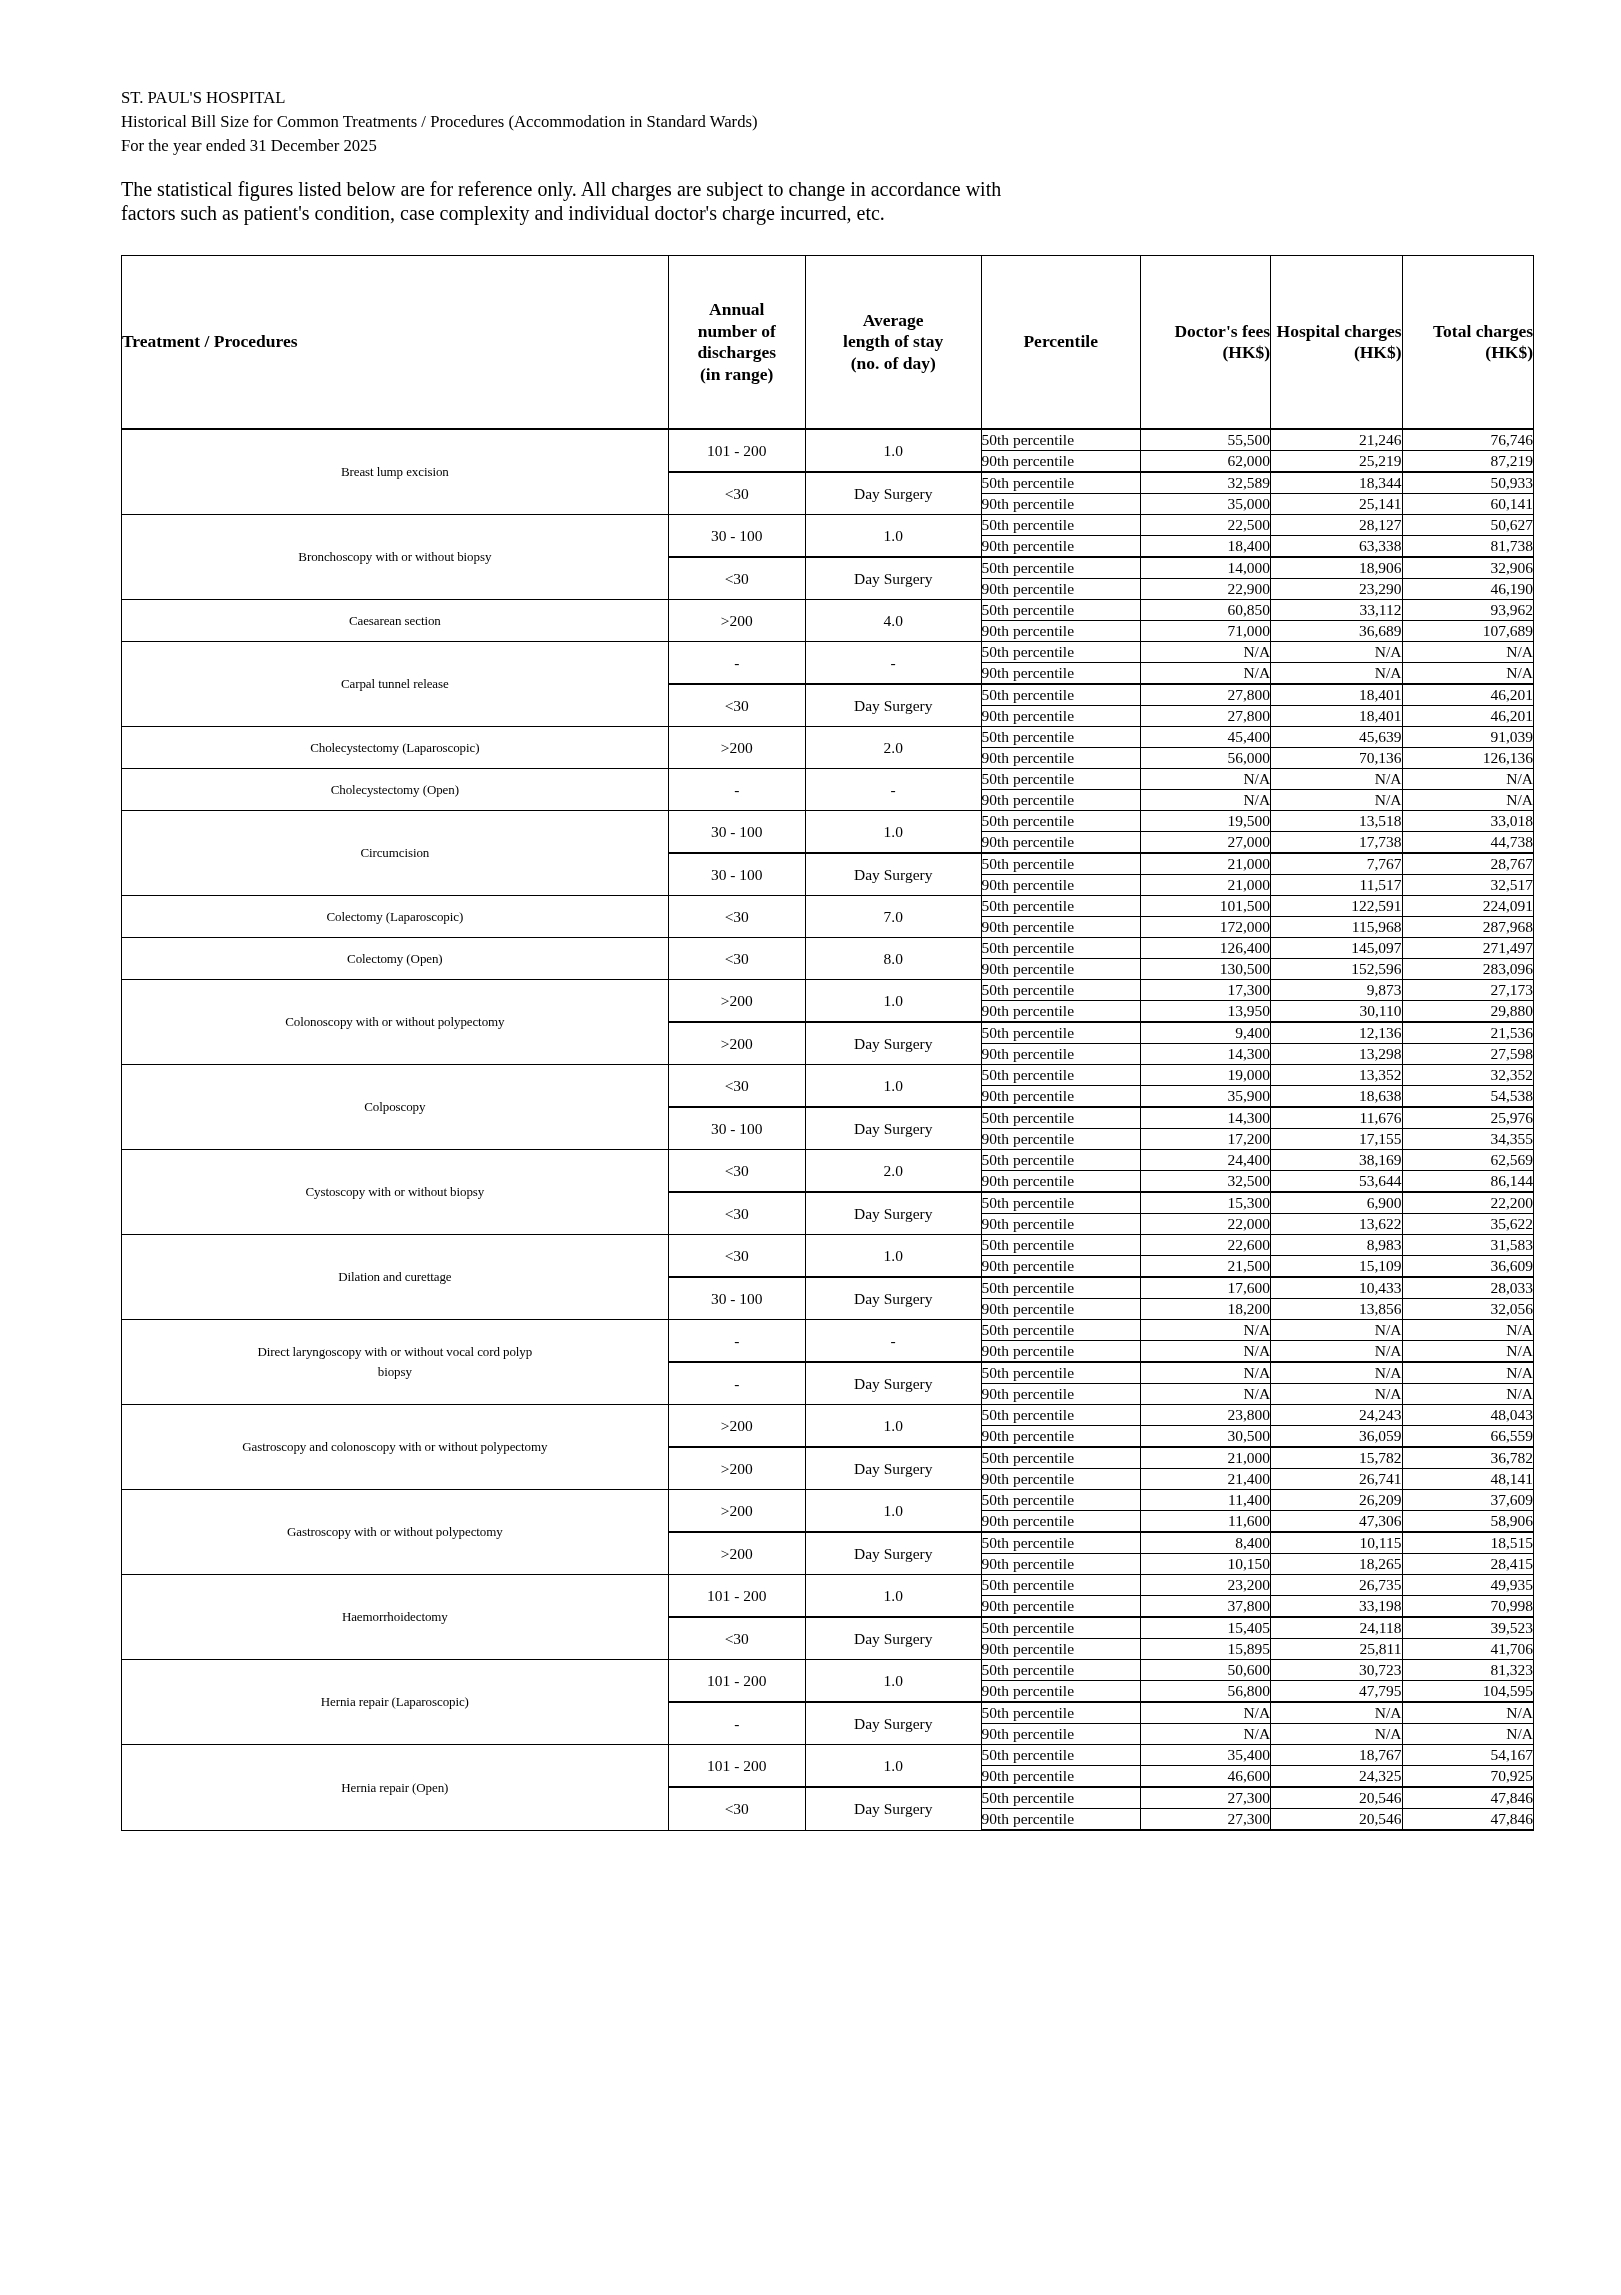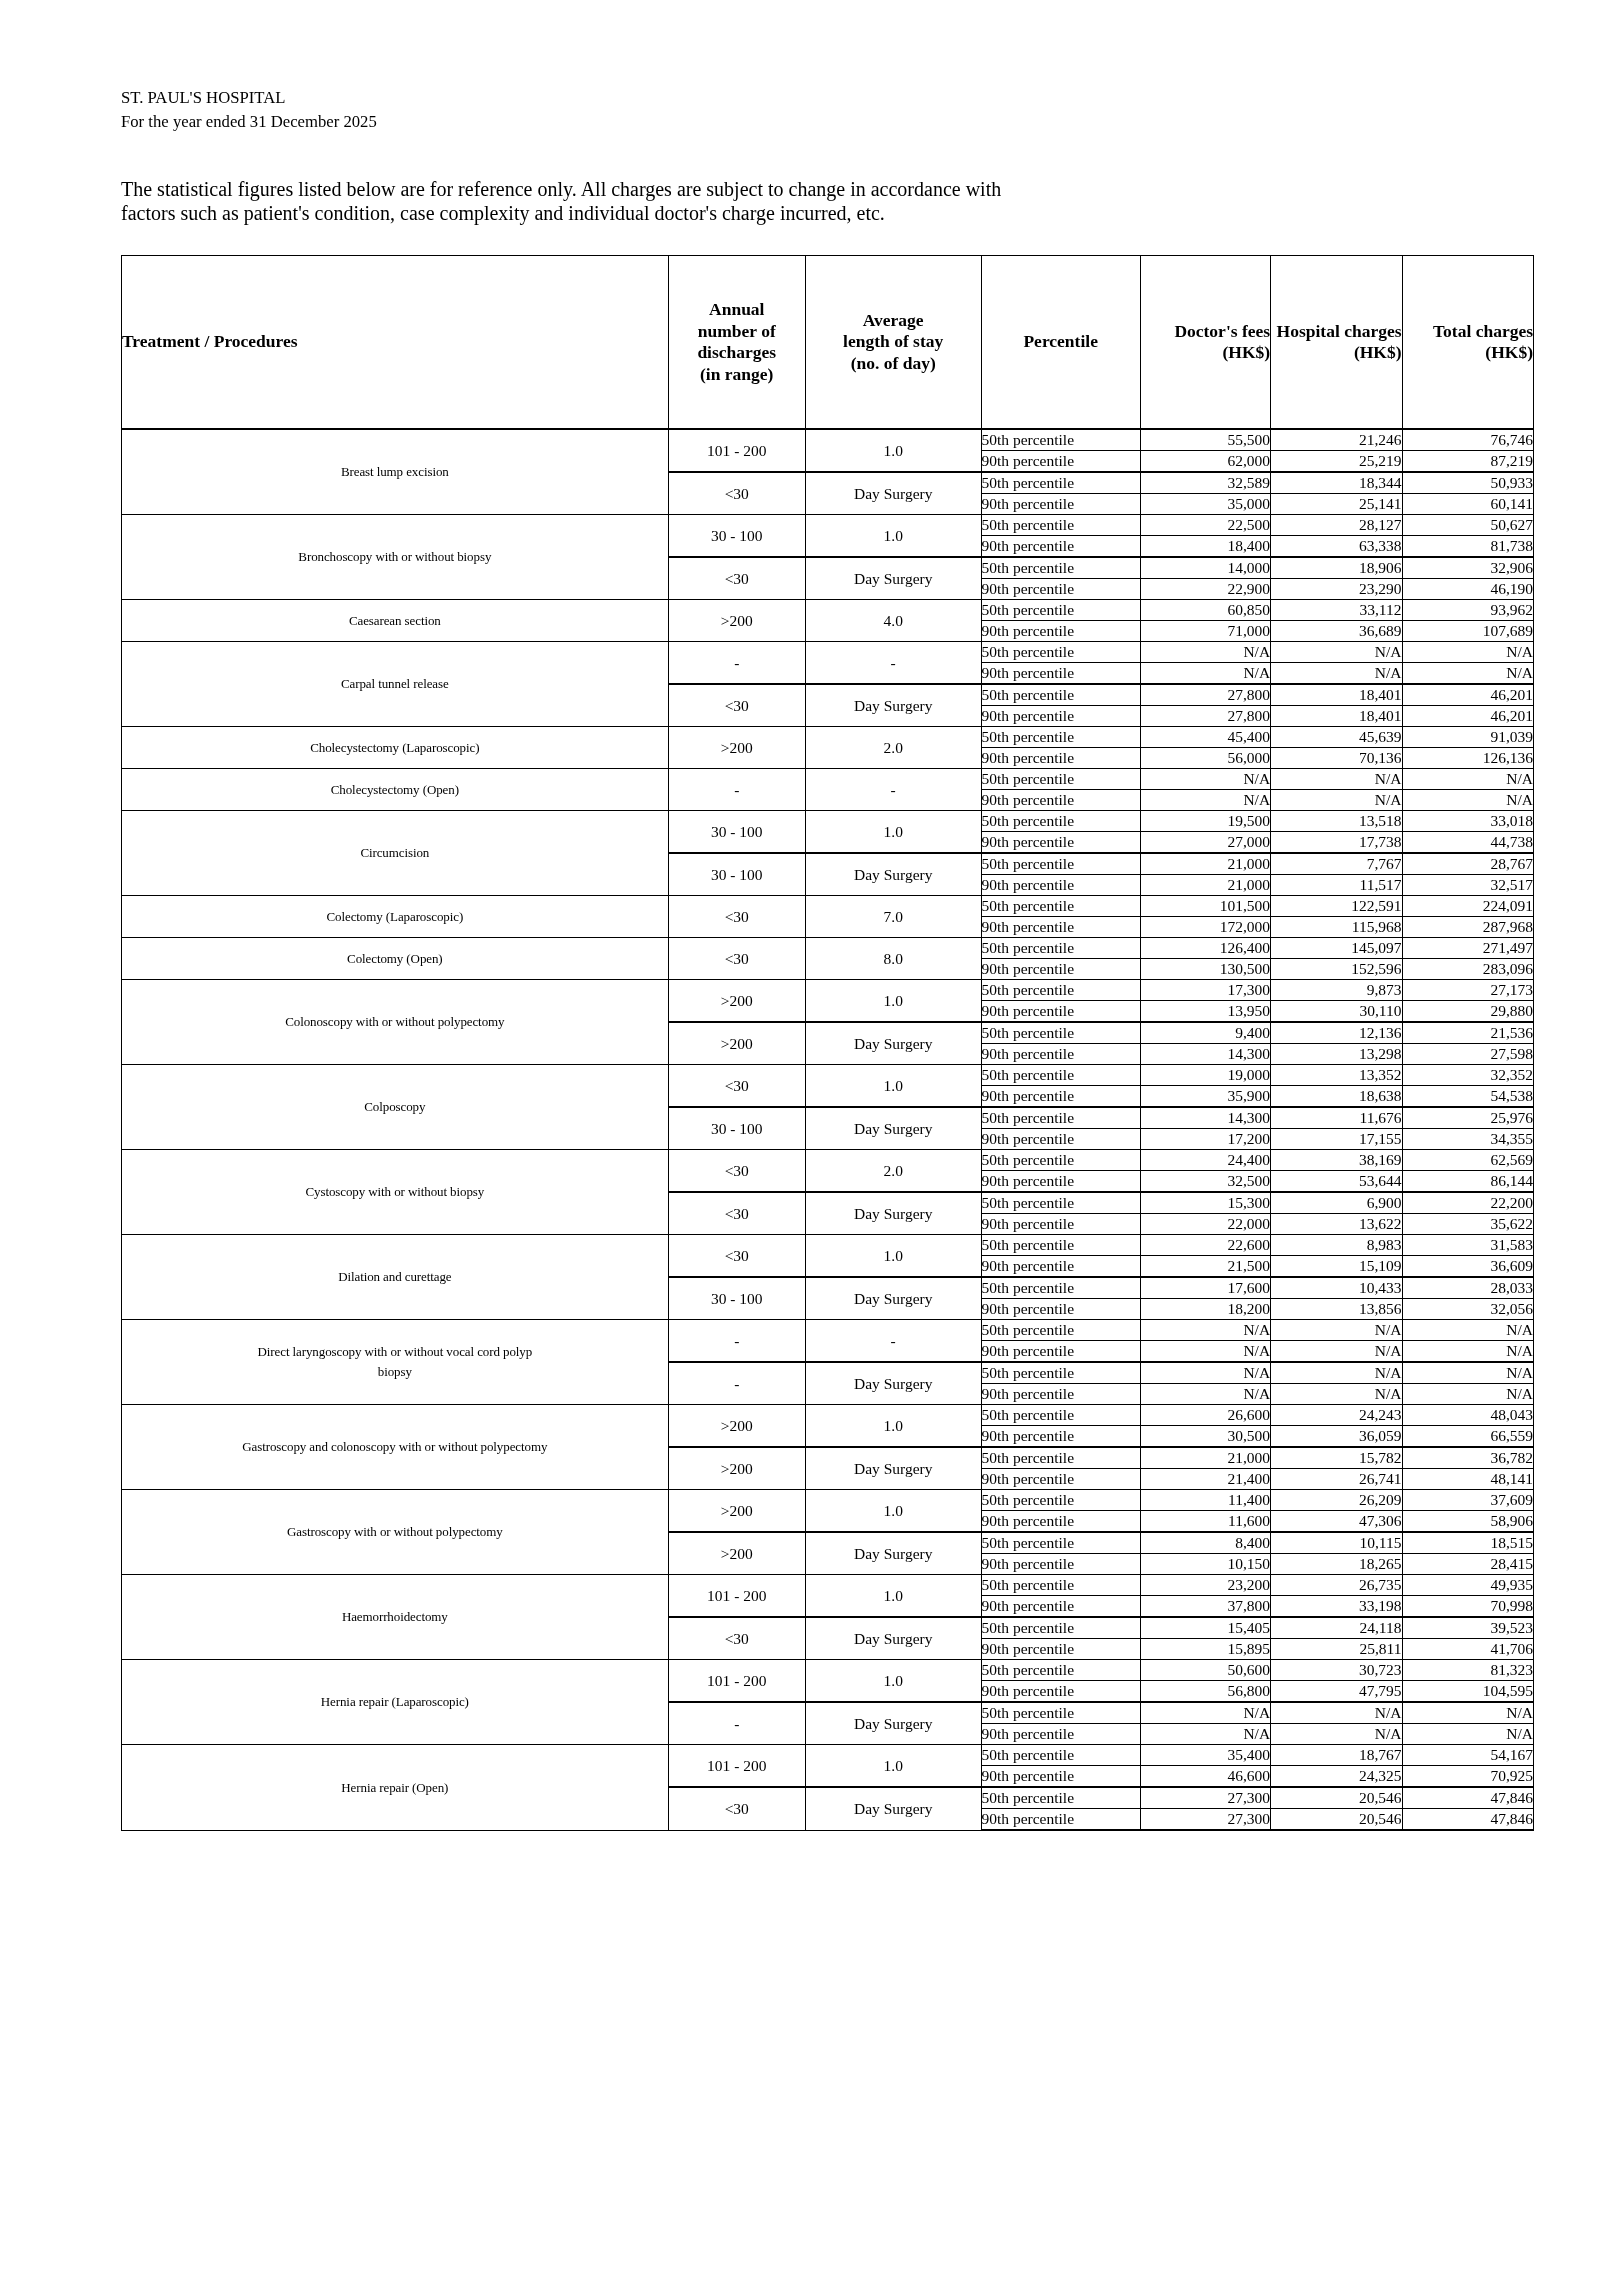--- a/index.html
+++ b/index.html
@@ -121,20 +121,21 @@
   tbody tr:first-child > td { border-top: 2.4px solid #000; }
   tr.last-row > td { border-bottom: 2.4px solid #000; }
 </style>
 </head>
 <body>
 
 <div class="page">
 
   <div class="doc-header">
     <div class="line">ST. PAUL'S HOSPITAL</div>
+    <div class="line">Historical Bill Size for Common Treatments / Procedures (Accommodation in Standard Wards)</div>
     <div class="line">For the year ended 31 December 2025</div>
   </div>
 
   <div class="intro">
     <div class="line">The statistical figures listed below are for reference only. All charges are subject to change in accordance with</div>
     <div class="line">factors such as patient's condition, case complexity and individual doctor's charge incurred, etc.</div>
   </div>
 
   <div class="tbl-wrap">
     <table class="bill">
@@ -514,21 +515,21 @@
             <td class="pct">90th percentile</td>
             <td class="num">N/A</td>
             <td class="num">N/A</td>
             <td class="num">N/A</td>
           </tr>
           <tr>
             <td class="treat" rowspan="4">Gastroscopy and colonoscopy with or without polypectomy</td>
             <td class="ctr" rowspan="2">&gt;200</td>
             <td class="ctr" rowspan="2">1.0</td>
             <td class="pct">50th percentile</td>
-            <td class="num">26,600</td>
+            <td class="num">23,800</td>
             <td class="num">24,243</td>
             <td class="num">48,043</td>
           </tr>
           <tr>
             <td class="pct">90th percentile</td>
             <td class="num">30,500</td>
             <td class="num">36,059</td>
             <td class="num">66,559</td>
           </tr>
           <tr class="grp-start">

